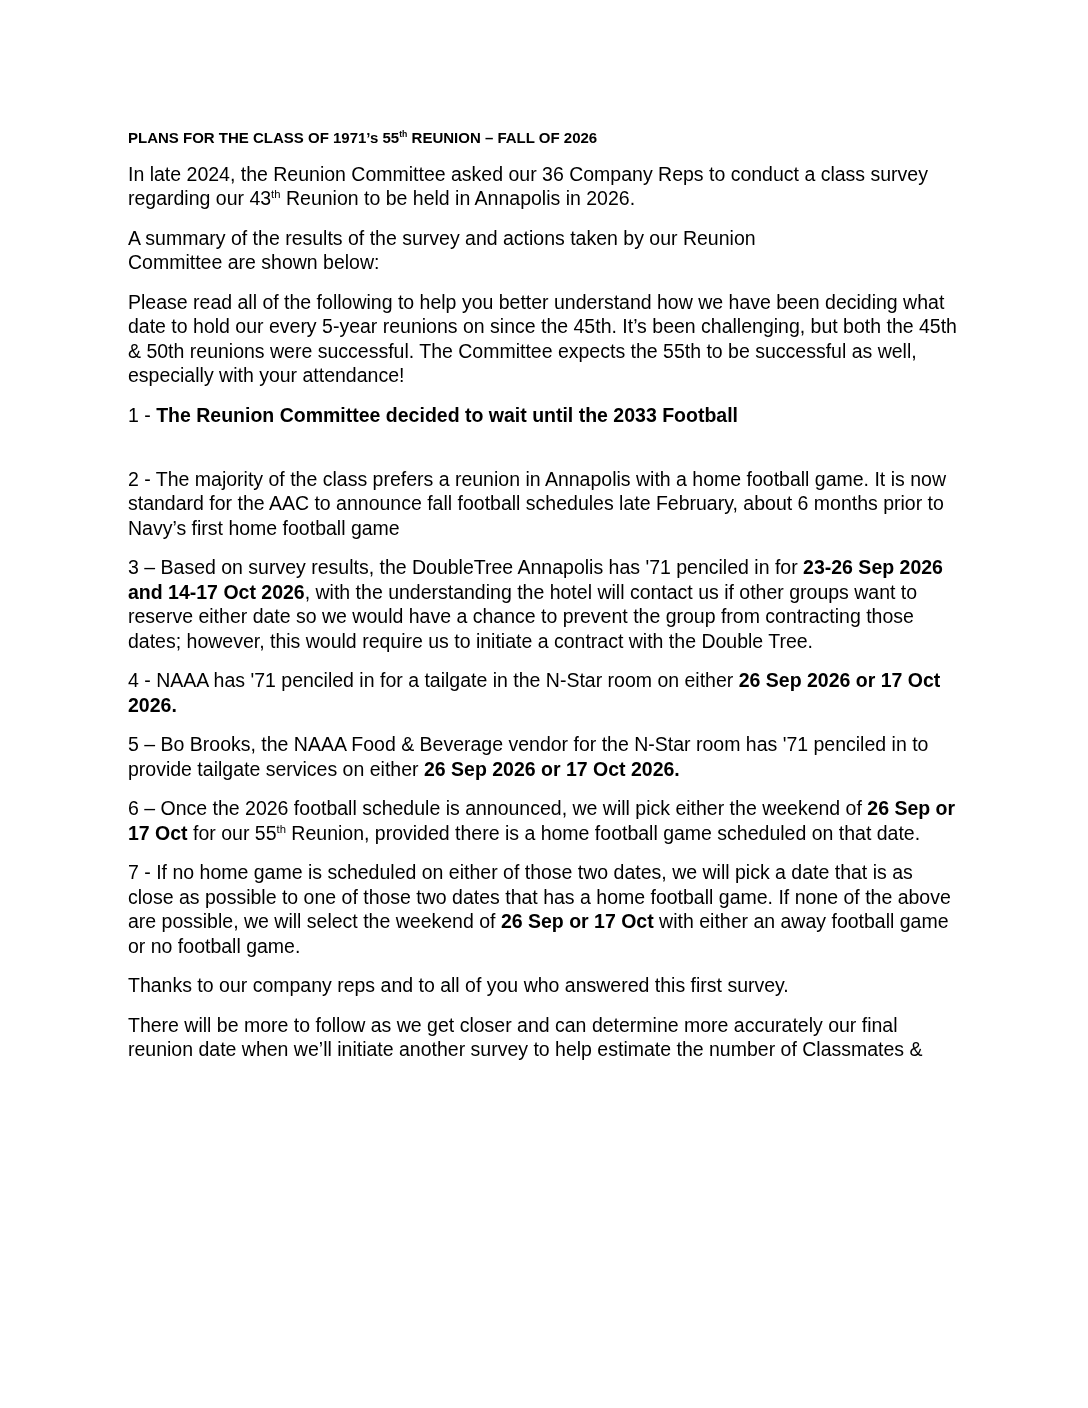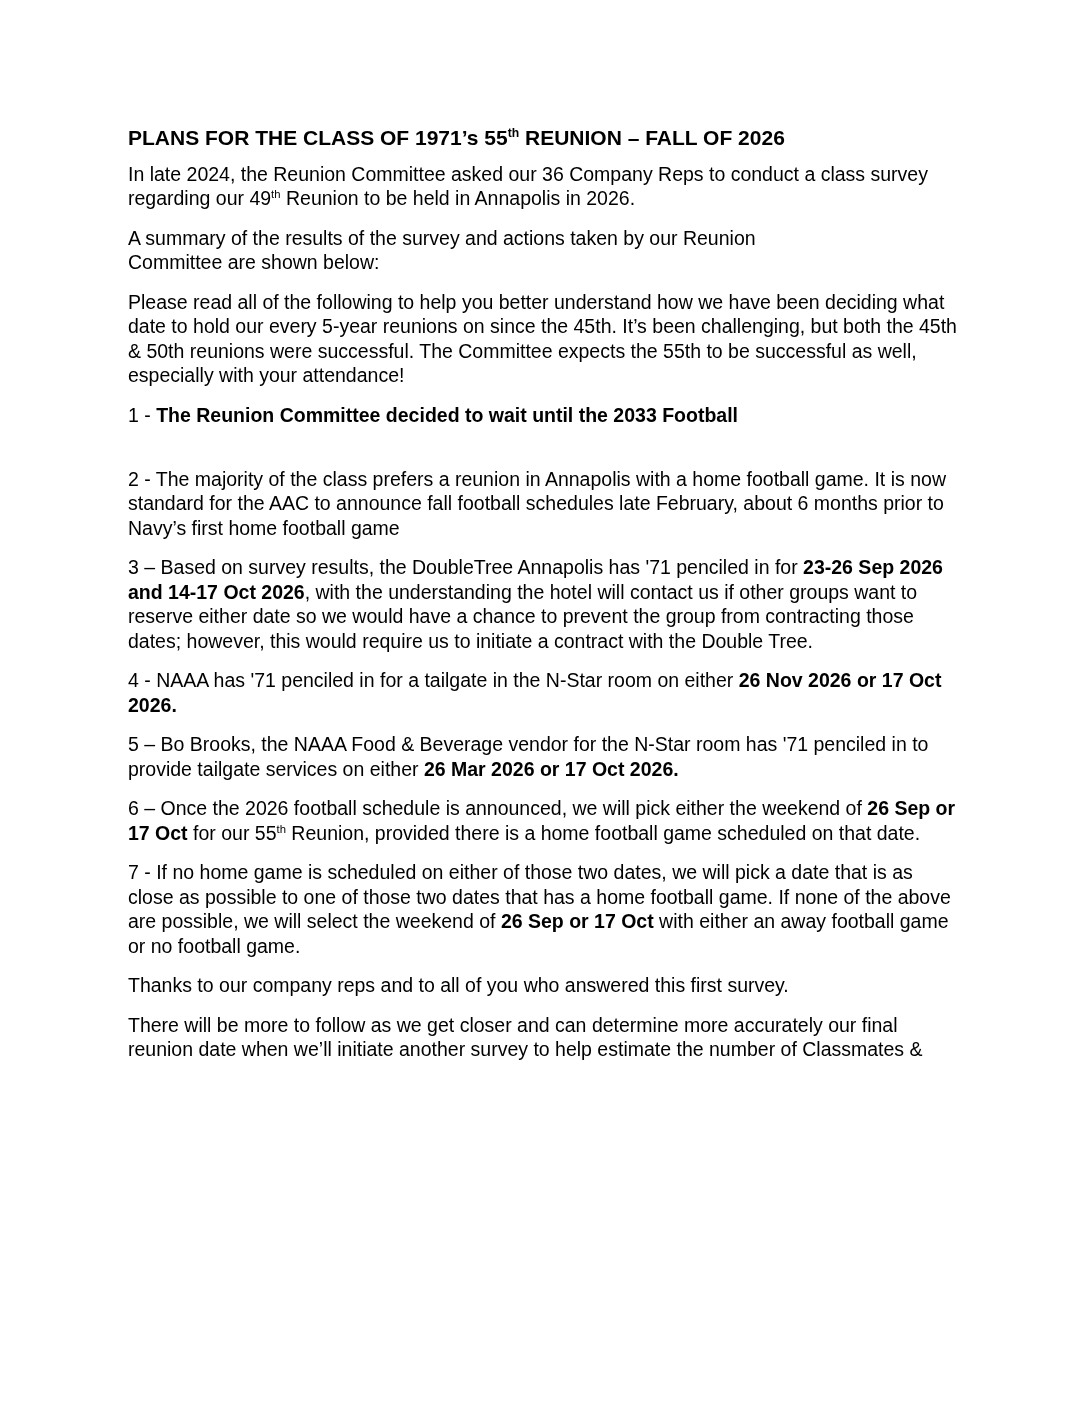--- a/index.html
+++ b/index.html
@@ -14,21 +14,21 @@
     box-sizing: border-box;
     background: #ffffff;
     color: #000000;
     font-family: "Liberation Sans", "DejaVu Sans", sans-serif;
     font-size: 19.5px;
     line-height: 24.5px;
     padding: 126px 120px 0 128px;
     overflow: hidden;
   }
   .doc-title {
-    font-size: 21px;
+    font-size: 15px;
     line-height: 24.5px;
     font-weight: bold;
     margin: 0 0 11px 0;
     white-space: nowrap;
   }
   .doc-body p {
     margin: 0 0 15px 0;
     white-space: nowrap;
   }
   .b { font-weight: bold; }
@@ -37,26 +37,26 @@
     line-height: 0;
     vertical-align: super;
   }
 </style>
 </head>
 <body>
 
 <div class="page">
   <h1 class="doc-title"><span>PLANS FOR THE CLASS OF 1971’s 55</span><sup>th</sup><span> REUNION – FALL OF 2026</span></h1>
   <div class="doc-body">
-      <p><span>In late 2024, the Reunion Committee asked our 36 Company Reps to conduct a class survey</span><br><span>regarding our 49</span><sup>th</sup><span> Reunion to be held in Annapolis in 2026.</span></p>
+      <p><span>In late 2024, the Reunion Committee asked our 36 Company Reps to conduct a class survey</span><br><span>regarding our 43</span><sup>th</sup><span> Reunion to be held in Annapolis in 2026.</span></p>
       <p><span>A summary of the results of the survey and actions taken by our Reunion</span><br><span>Committee are shown below:</span></p>
       <p><span>Please read all of the following to help you better understand how we have been deciding what</span><br><span>date to hold our every 5-year reunions on since the 45th. It’s been challenging, but both the 45th</span><br><span>&amp; 50th reunions were successful. The Committee expects the 55th to be successful as well,</span><br><span>especially with your attendance!</span></p>
       <p><span>1 - </span><span class="b">The Reunion Committee decided to wait until the 2033 Football</span><br><br></p>
       <p><span>2 - The majority of the class prefers a reunion in Annapolis with a home football game. It is now</span><br><span>standard for the AAC to announce fall football schedules late February, about 6 months prior to</span><br><span>Navy’s first home football game</span></p>
       <p><span>3 – Based on survey results, the DoubleTree Annapolis has '71 penciled in for </span><span class="b">23-26 Sep 2026</span><br><span class="b">and 14-17 Oct 2026</span><span>, with the understanding the hotel will contact us if other groups want to</span><br><span>reserve either date so we would have a chance to prevent the group from contracting those</span><br><span>dates; however, this would require us to initiate a contract with the Double Tree.</span></p>
-      <p><span>4 - NAAA has '71 penciled in for a tailgate in the N-Star room on either </span><span class="b">26 Nov 2026 or 17 Oct</span><br><span class="b">2026.</span></p>
-      <p><span>5 – Bo Brooks, the NAAA Food &amp; Beverage vendor for the N-Star room has '71 penciled in to</span><br><span>provide tailgate services on either </span><span class="b">26 Mar 2026 or 17 Oct 2026.</span></p>
+      <p><span>4 - NAAA has '71 penciled in for a tailgate in the N-Star room on either </span><span class="b">26 Sep 2026 or 17 Oct</span><br><span class="b">2026.</span></p>
+      <p><span>5 – Bo Brooks, the NAAA Food &amp; Beverage vendor for the N-Star room has '71 penciled in to</span><br><span>provide tailgate services on either </span><span class="b">26 Sep 2026 or 17 Oct 2026.</span></p>
       <p><span>6 – Once the 2026 football schedule is announced, we will pick either the weekend of </span><span class="b">26 Sep or</span><br><span class="b">17 Oct</span><span> for our 55</span><sup>th</sup><span> Reunion, provided there is a home football game scheduled on that date.</span></p>
       <p><span>7 - If no home game is scheduled on either of those two dates, we will pick a date that is as</span><br><span>close as possible to one of those two dates that has a home football game. If none of the above</span><br><span>are possible, we will select the weekend of </span><span class="b">26 Sep or 17 Oct</span><span> with either an away football game</span><br><span>or no football game.</span></p>
       <p><span>Thanks to our company reps and to all of you who answered this first survey.</span></p>
       <p><span>There will be more to follow as we get closer and can determine more accurately our final</span><br><span>reunion date when we’ll initiate another survey to help estimate the number of Classmates &amp;</span><br></p>
     </div>
 </div>
 
 </body></html>

